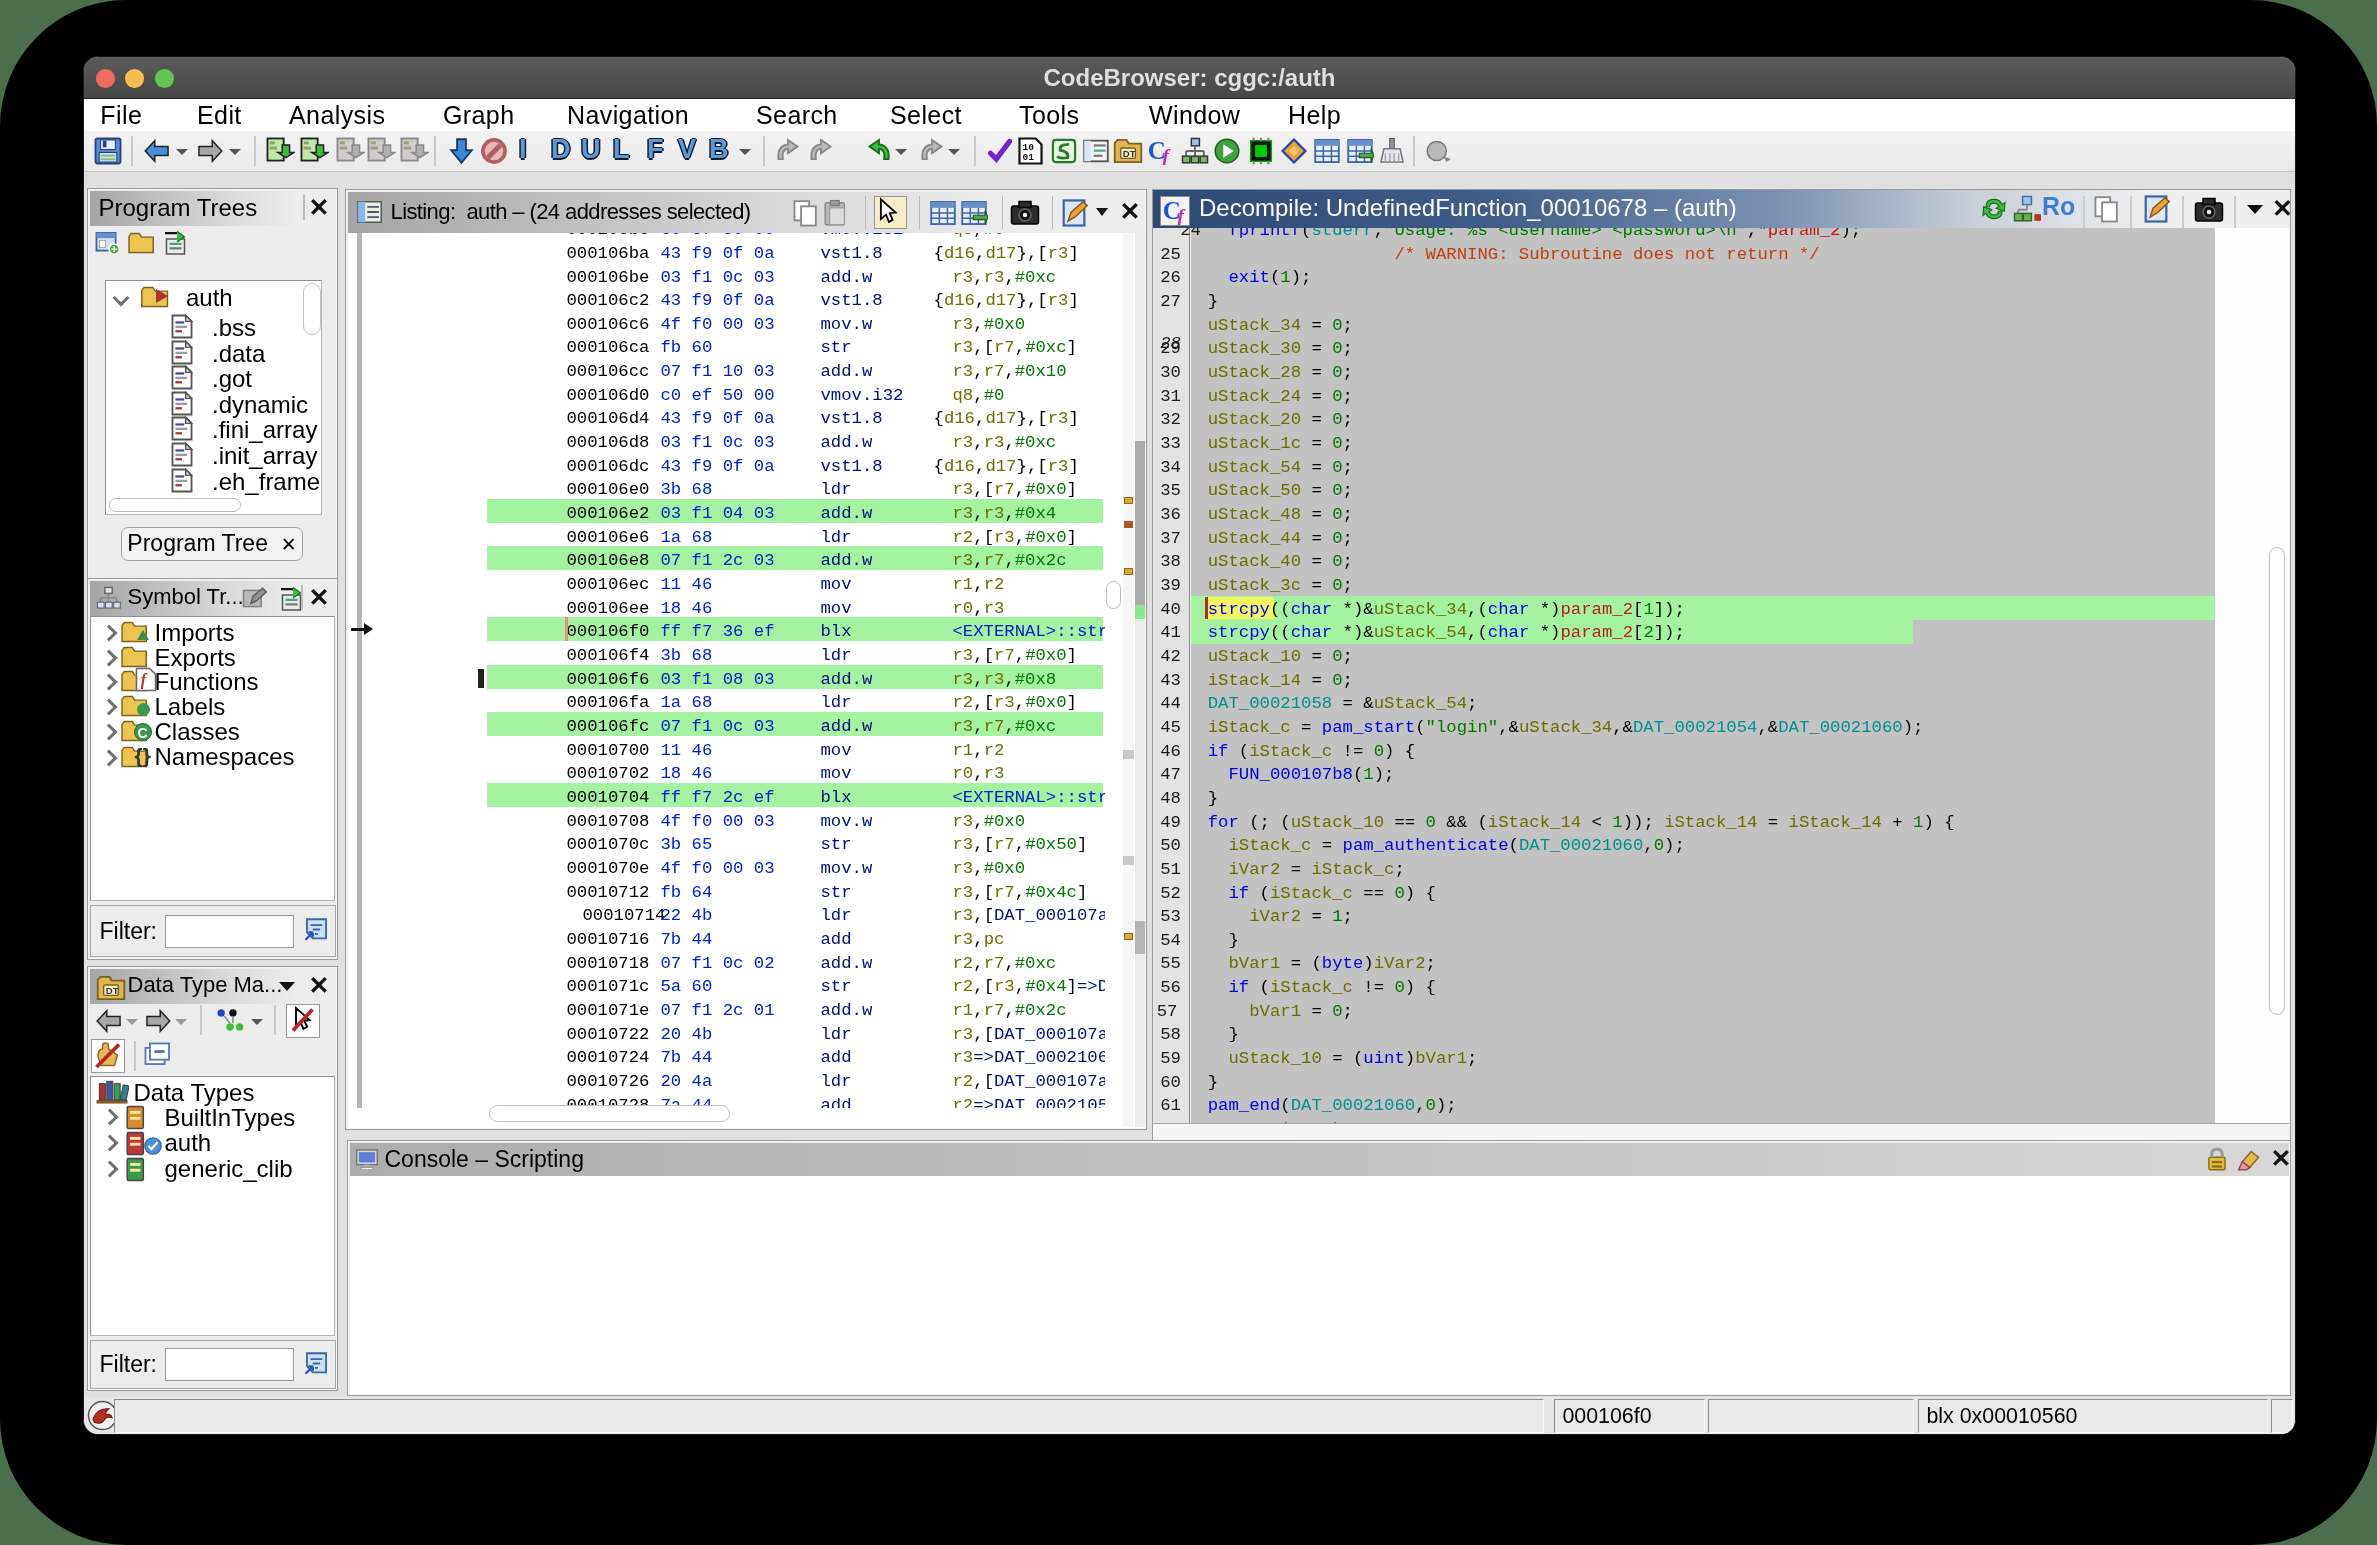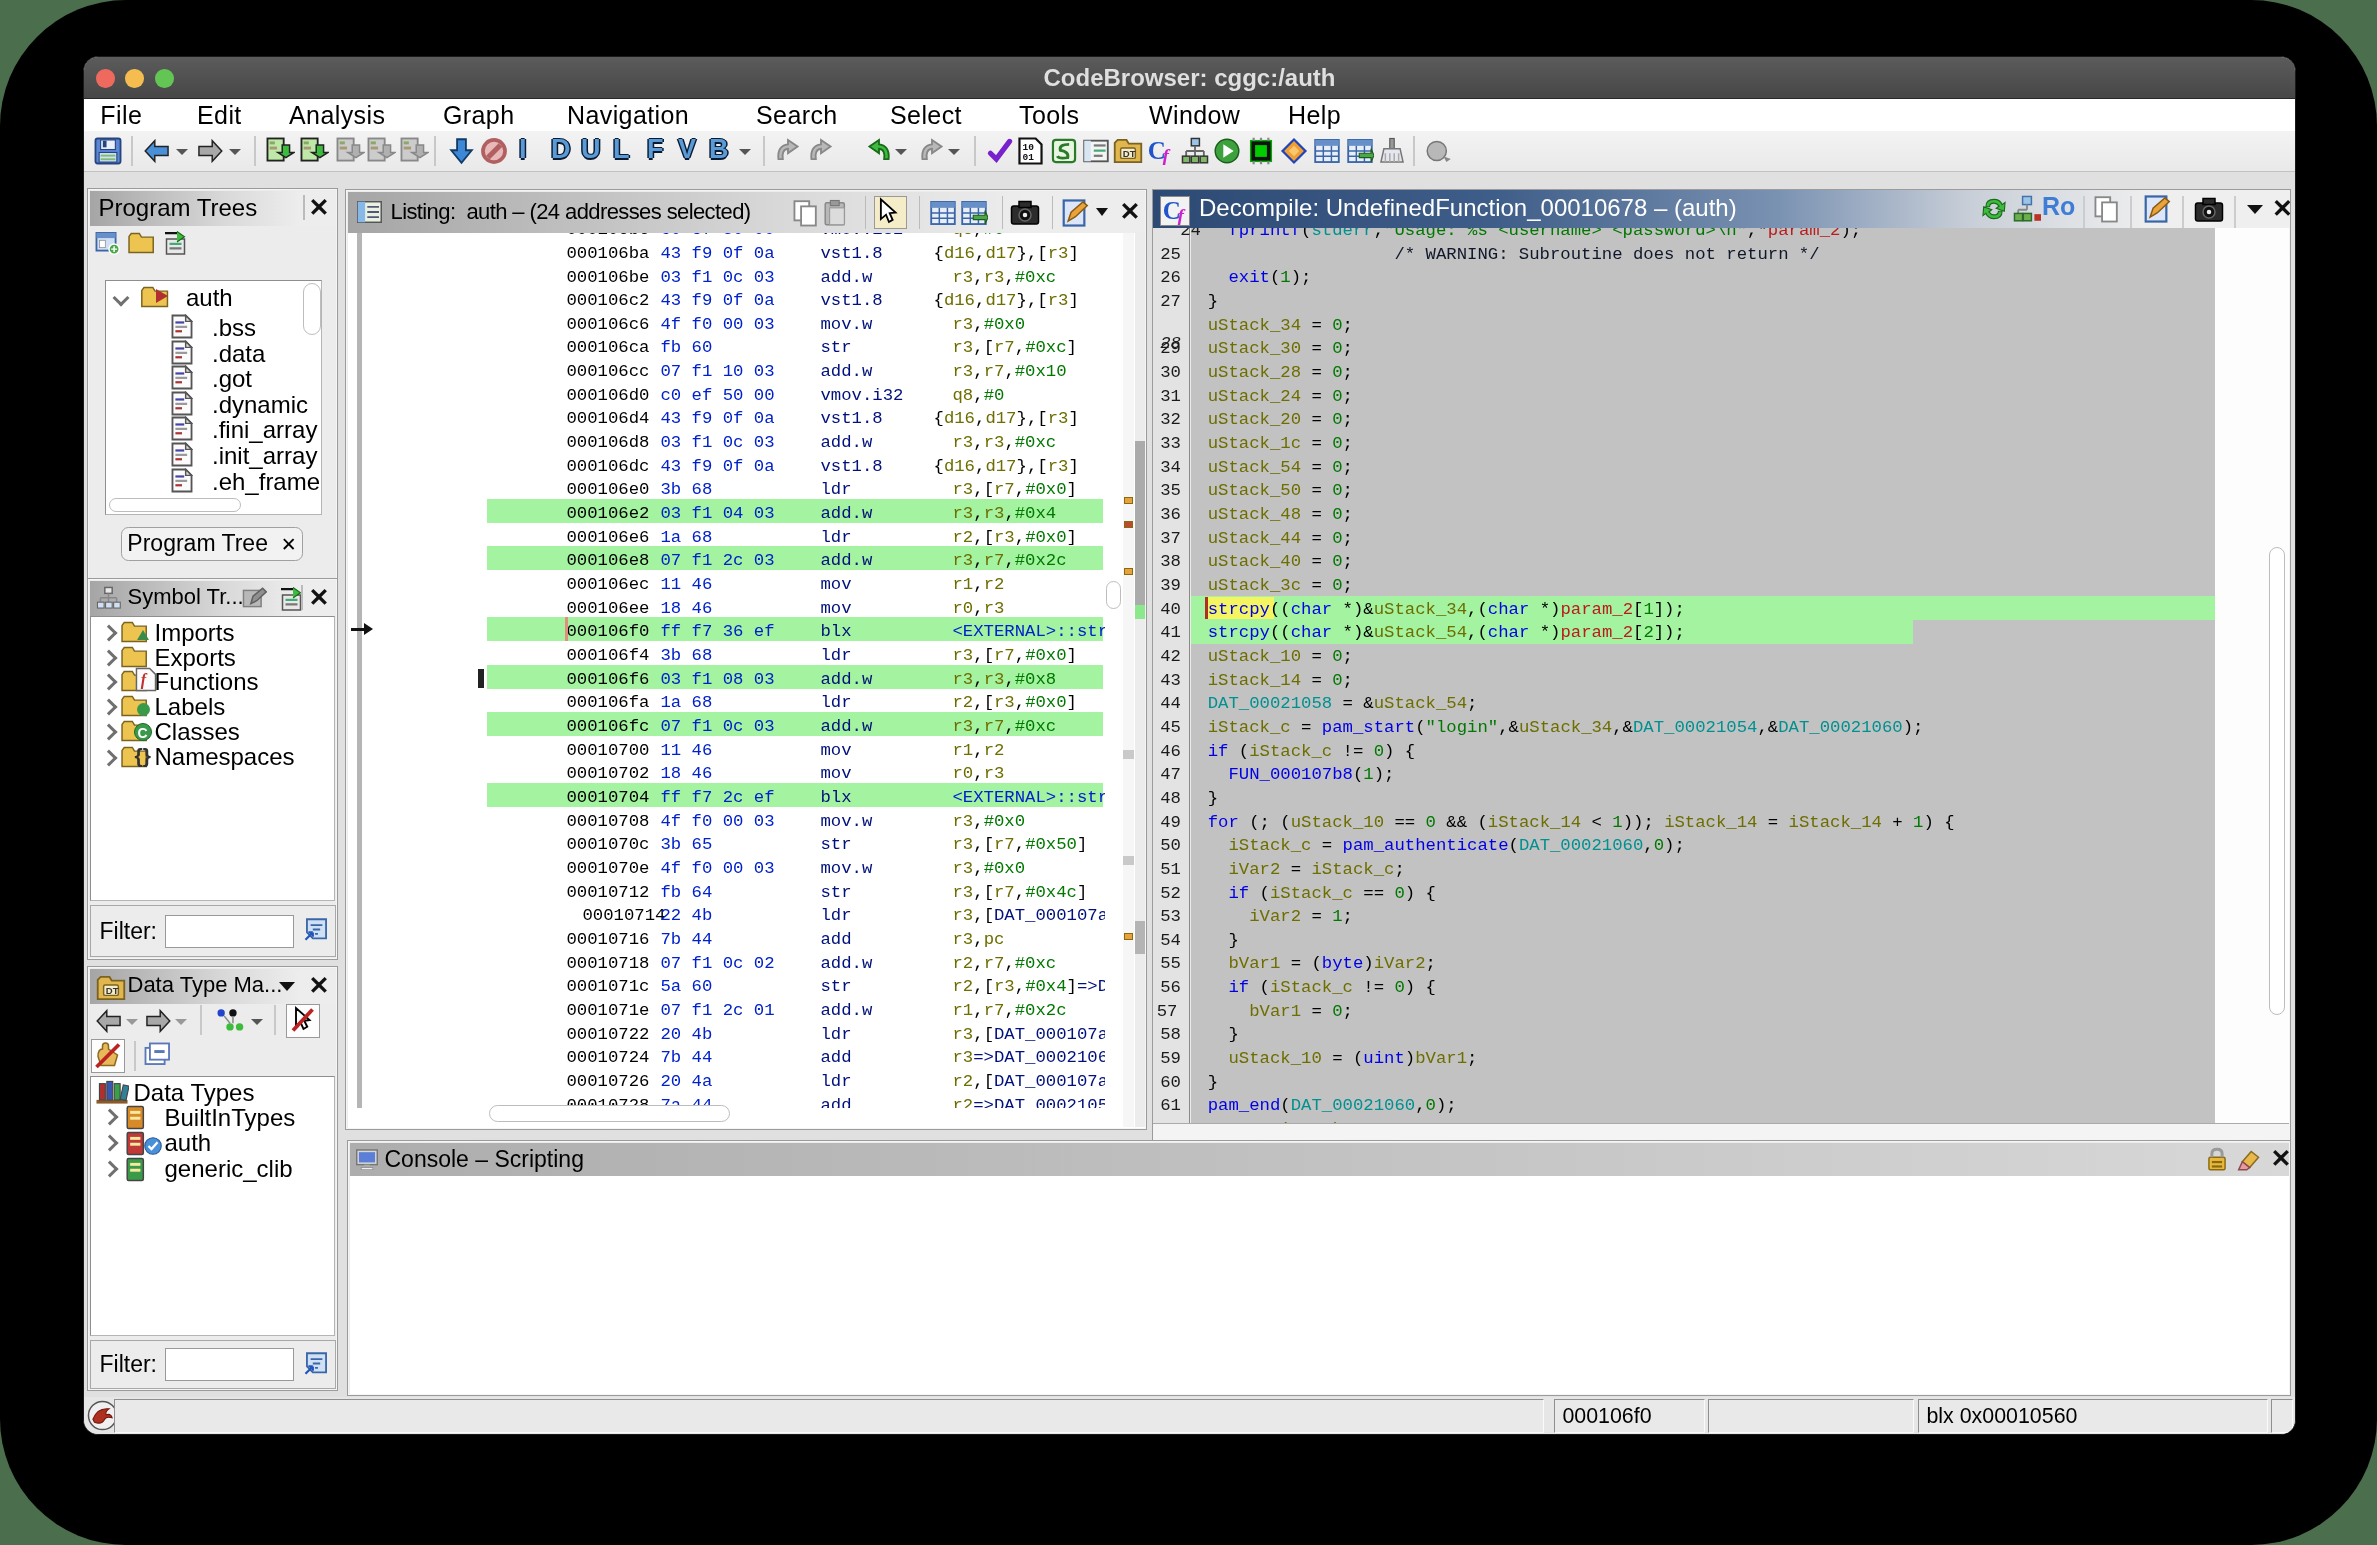--- a/index.html
+++ b/index.html
@@ -38,21 +38,21 @@
 .lrow{position:absolute;height:24px;font-family:"Liberation Mono",monospace;font-size:17.3px;
   line-height:24px;white-space:pre;}
 .green{position:absolute;height:24px;background:#a4f3a0;}
 .a{color:#000;}.b{color:#0021cc;}.m{color:#00107c;}.reg{color:#6d6d00;}.imm{color:#007800;}
 .ref{color:#00107c;}.pl{color:#000;}
 .dln{position:absolute;height:24px;width:33px;text-align:right;font-family:"Liberation Mono",monospace;
   font-size:17.3px;line-height:24px;color:#1a1a1a;}
 .dl{position:absolute;left:34px;height:24px;font-family:"Liberation Mono",monospace;font-size:17.3px;
   line-height:24px;white-space:pre;}
 .kw{color:#0000e8;}.fn{color:#0000e8;}.ty{color:#0000e8;}.va{color:#6d6d00;}.gl{color:#009090;}
-.nm{color:#007800;}.pm{color:#b91c1c;}.cm{color:#0f172a;}.pu{color:#000;}
+.nm{color:#007800;}.pm{color:#b91c1c;}.cm{color:#c2410c;}.pu{color:#000;}
 .pill{position:absolute;background:#fff;border:1.5px solid #bdbdbd;border-radius:9.6px;}
 .sb-seg{position:absolute;background:#a9a9a9;}
 .field{position:absolute;height:34px;background:#e9e9e9;border:1.5px solid;border-color:#8f8f8f #fafafa #fafafa #8f8f8f;
   font-size:21.4px;color:#000;line-height:32px;padding-left:7.4px;white-space:nowrap;overflow:hidden;}
 .hico{position:absolute;top:5.2px;}
 svg{display:block;}
 </style></head><body>
 <div id="screen"></div>
 <div id="win">
 <div id="titlebar">

